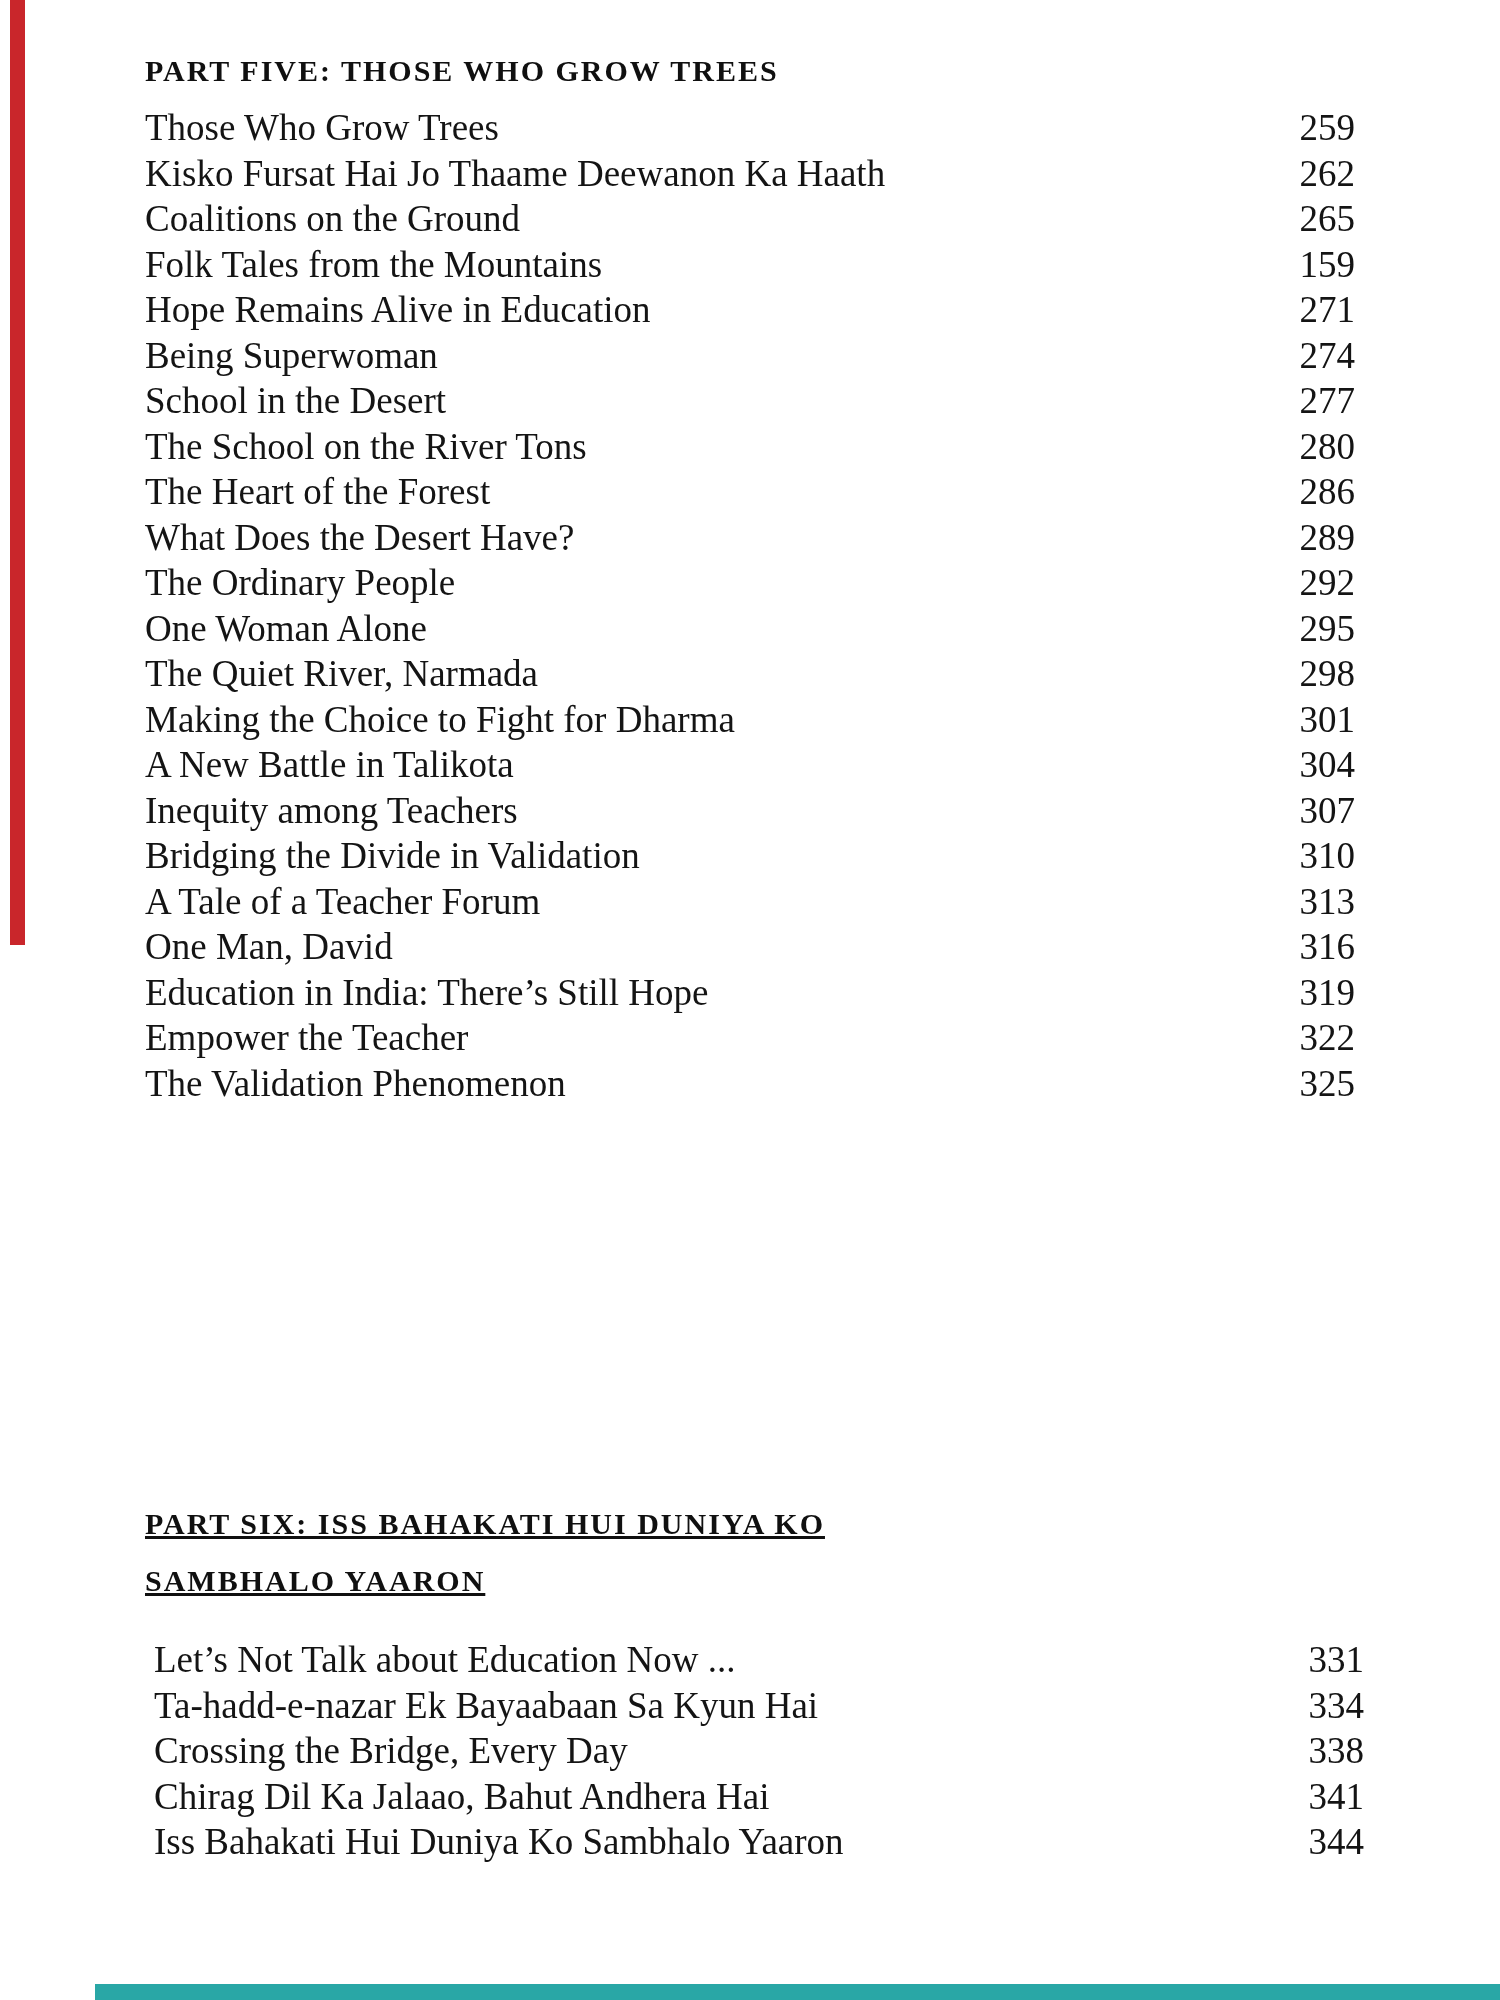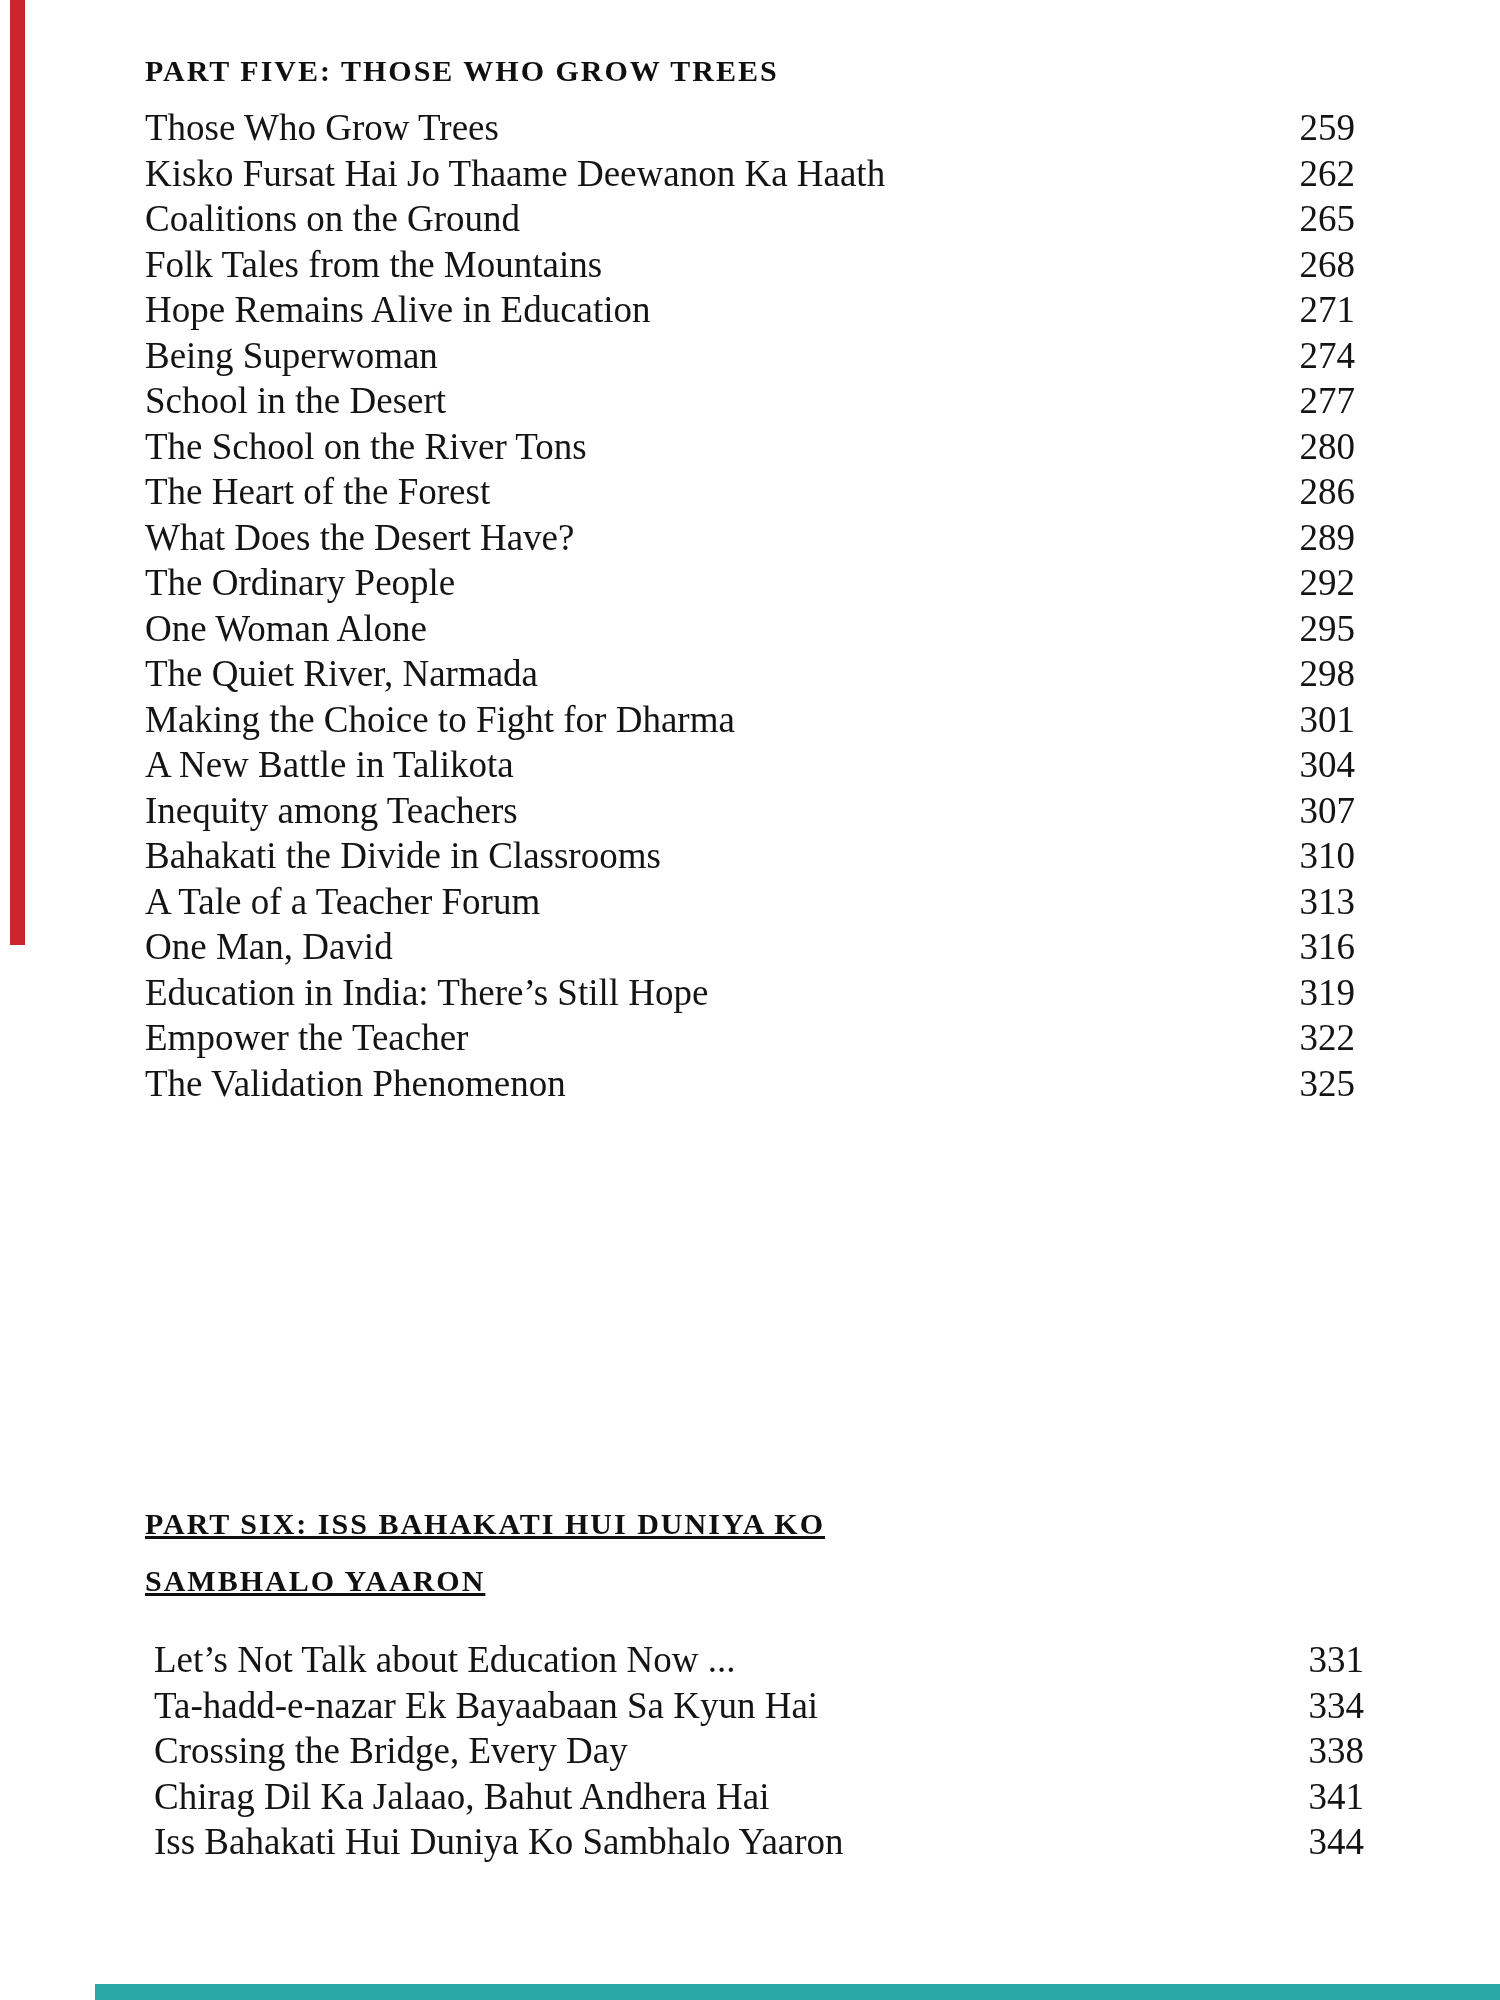--- a/index.html
+++ b/index.html
@@ -72,21 +72,21 @@
     <div class="row">
         <span class="t">Kisko Fursat Hai Jo Thaame Deewanon Ka Haath</span>
         <span class="p">262</span>
       </div>
     <div class="row">
         <span class="t">Coalitions on the Ground</span>
         <span class="p">265</span>
       </div>
     <div class="row">
         <span class="t">Folk Tales from the Mountains</span>
-        <span class="p">268</span>
+        <span class="p">159</span>
       </div>
     <div class="row">
         <span class="t">Hope Remains Alive in Education</span>
         <span class="p">271</span>
       </div>
     <div class="row">
         <span class="t">Being Superwoman</span>
         <span class="p">274</span>
       </div>
     <div class="row">
@@ -123,21 +123,21 @@
       </div>
     <div class="row">
         <span class="t">A New Battle in Talikota</span>
         <span class="p">304</span>
       </div>
     <div class="row">
         <span class="t">Inequity among Teachers</span>
         <span class="p">307</span>
       </div>
     <div class="row">
-        <span class="t">Bahakati the Divide in Classrooms</span>
+        <span class="t">Bridging the Divide in Validation</span>
         <span class="p">310</span>
       </div>
     <div class="row">
         <span class="t">A Tale of a Teacher Forum</span>
         <span class="p">313</span>
       </div>
     <div class="row">
         <span class="t">One Man, David</span>
         <span class="p">316</span>
       </div>

